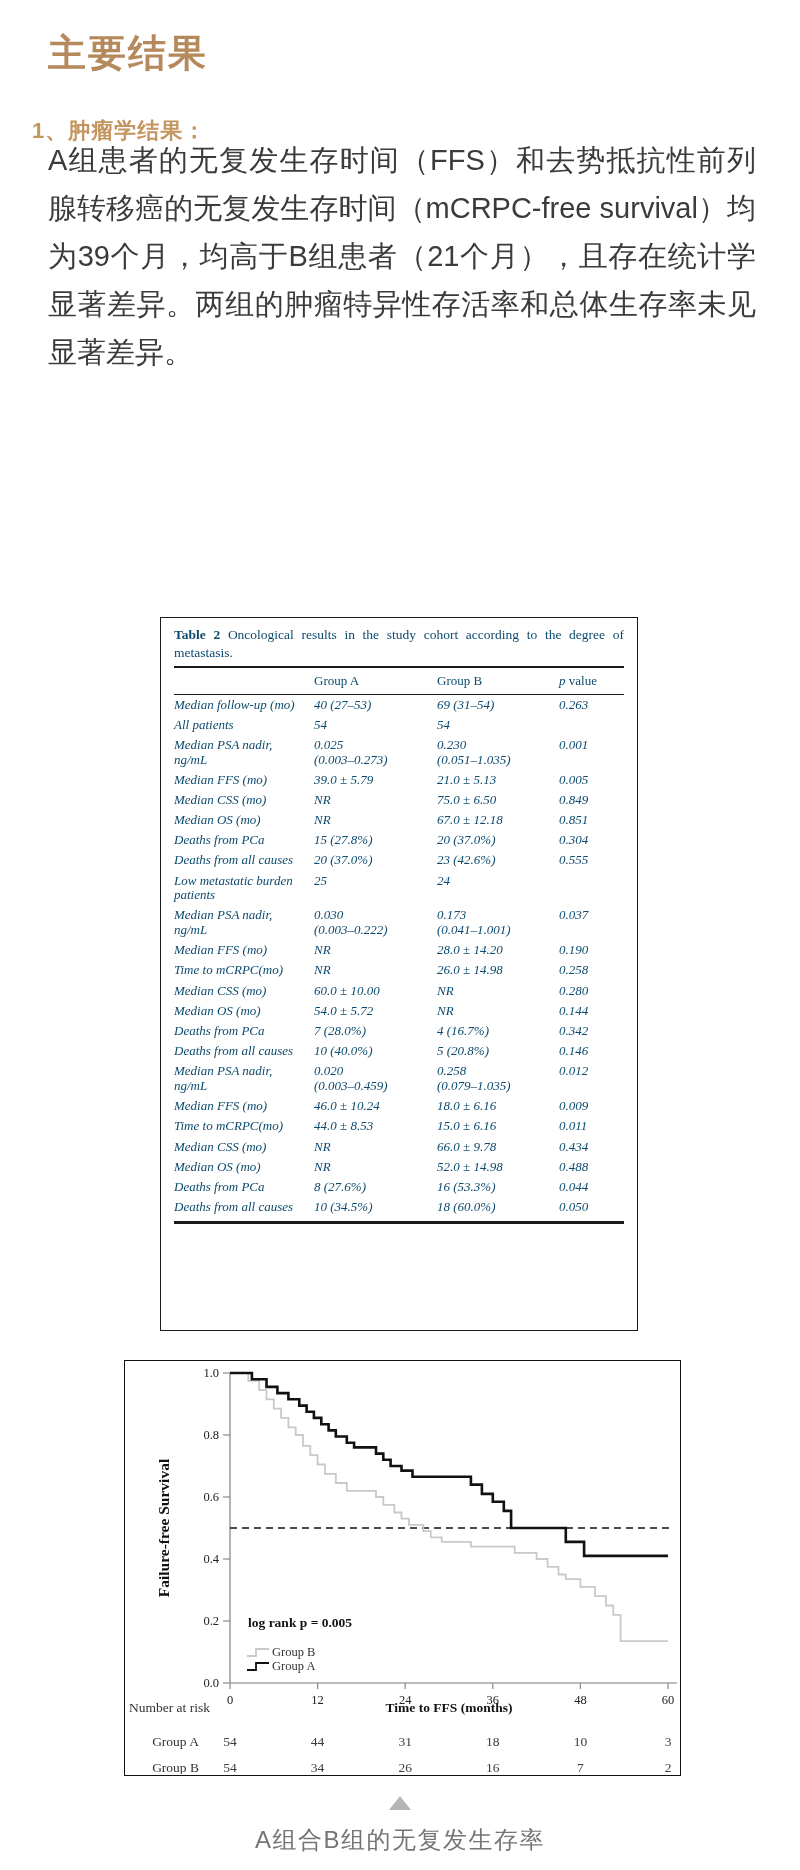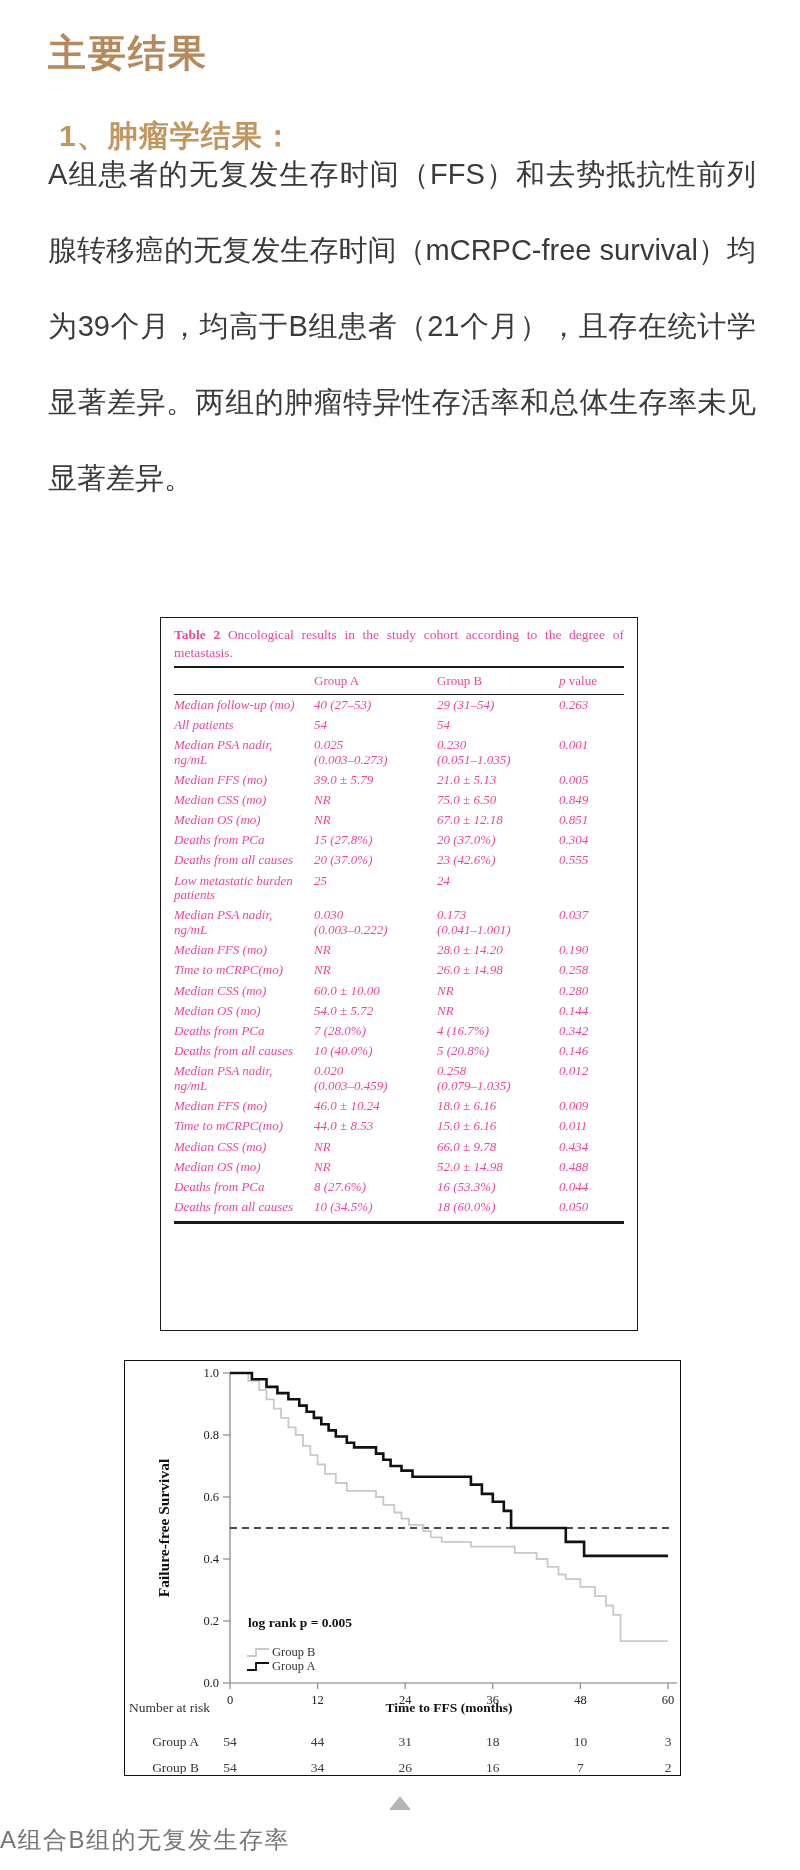--- a/index.html
+++ b/index.html
@@ -1,46 +1,46 @@
 <!DOCTYPE html>
 <html><head>
 <meta charset="utf-8">
 <style>
   html,body{margin:0;padding:0;background:#ffffff;}
   .page{position:relative;width:800px;height:1870px;background:#ffffff;overflow:hidden;
         font-family:"Liberation Sans","DejaVu Sans",sans-serif;}
   .h1{position:absolute;left:48px;top:28px;font-family:"Liberation Serif","DejaVu Serif",serif;
       font-weight:700;font-size:38px;color:#b5895c;letter-spacing:2px;}
-  .h2{position:absolute;left:59px;top:116px;font-weight:700;font-size:30px;color:#c3955f;letter-spacing:1px;}
-  .para{position:absolute;left:48px;top:136px;width:708px;font-size:29px;line-height:76px;
+  .h2{position:absolute;left:32px;top:116px;font-weight:700;font-size:22px;color:#c3955f;letter-spacing:1px;}
+  .para{position:absolute;left:48px;top:136px;width:708px;font-size:29px;line-height:48px;
         color:#3b3b3b;text-align:justify;text-justify:inter-character;}
   
   .tblfig{position:absolute;left:160px;top:617px;width:478px;height:714px;border:1.5px solid #1a1a1a;
           box-sizing:border-box;background:#fff;padding:8px 13px 0 13px;
-          font-family:"Liberation Serif","DejaVu Serif",serif;color:#ec4899;}
+          font-family:"Liberation Serif","DejaVu Serif",serif;color:#0c4a6e;}
   .tbl-title{font-size:13.5px;line-height:17.5px;text-align:justify;}
   .rule{background:#1a1a1a;}
   .rule.thick{height:2px;margin-top:5px;}
   .rule.thin{height:1.2px;}
   .rule.bottom{height:2.2px;margin-top:4px;}
   .thead,.trow{display:grid;grid-template-columns:140px 123px 122px 1fr;}
   .thead{padding:6px 0 5px 0;font-size:13px;}
   .trow{padding:2.8px 0;font-style:italic;}
   .tcell{font-size:13px;line-height:14.6px;white-space:pre-line;padding-right:6px;}
   .pit{font-style:italic;}
   
   .chartfig{position:absolute;left:124px;top:1360px;width:557px;height:416px;
             border:1.5px solid #111;box-sizing:border-box;background:#fff;}
   .chartfig svg{display:block;}
   svg text{font-family:"Liberation Serif","DejaVu Serif",serif;}
   
   .tri{position:absolute;left:389px;top:1796px;width:0;height:0;
        border-left:11px solid transparent;border-right:11px solid transparent;
        border-bottom:14px solid #b5b5b5;}
-  .caption{position:absolute;left:0;top:1824px;width:800px;text-align:left;
+  .caption{position:absolute;left:0;top:1824px;width:800px;text-align:center;
            font-size:24px;color:#757575;letter-spacing:1.5px;}
 </style>
 </head>
 <body>
 
 <div class="page">
   <div class="h1">主要结果</div>
   <div class="h2">1、肿瘤学结果：</div>
   <div class="para">A组患者的无复发生存时间（FFS）和去势抵抗性前列腺转移癌的无复发生存时间（mCRPC-free  survival）均为39个月，均高于B组患者（21个月），且存在统计学显著差异。两组的肿瘤特异性存活率和总体生存率未见显著差异。</div>
 
@@ -51,21 +51,21 @@
       <div class="tcell"></div>
       <div class="tcell">Group A</div>
       <div class="tcell">Group B</div>
       <div class="tcell"><span class="pit">p</span><span> value</span></div>
     </div>
     <div class="rule thin"></div>
     <div>
         <div class="trow">
           <div class="tcell">Median follow-up (mo)</div>
           <div class="tcell">40 (27–53)</div>
-          <div class="tcell">29 (31–54)</div>
+          <div class="tcell">69 (31–54)</div>
           <div class="tcell">0.263</div>
         </div>
         <div class="trow">
           <div class="tcell">All patients</div>
           <div class="tcell">54</div>
           <div class="tcell">54</div>
           <div class="tcell"></div>
         </div>
         <div class="trow">
           <div class="tcell">Median PSA nadir, ng/mL</div>

